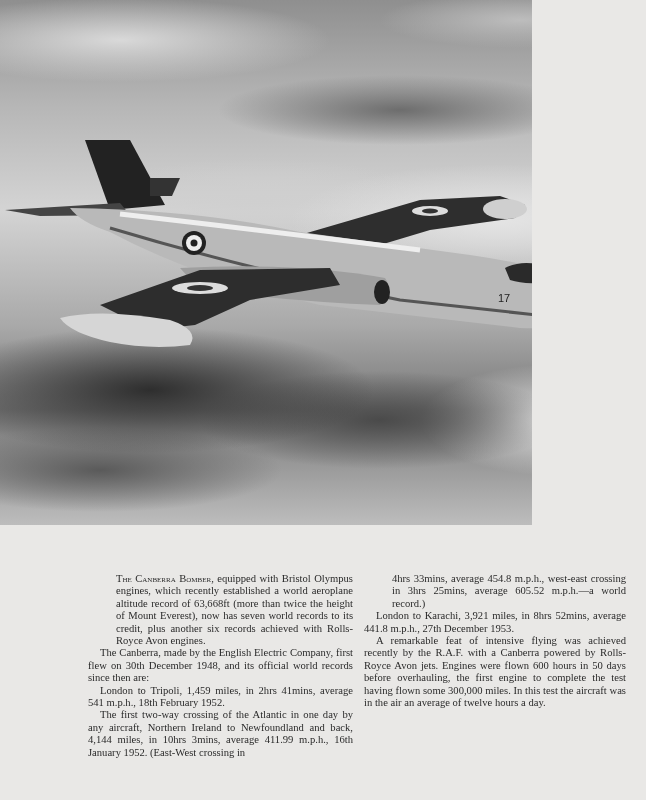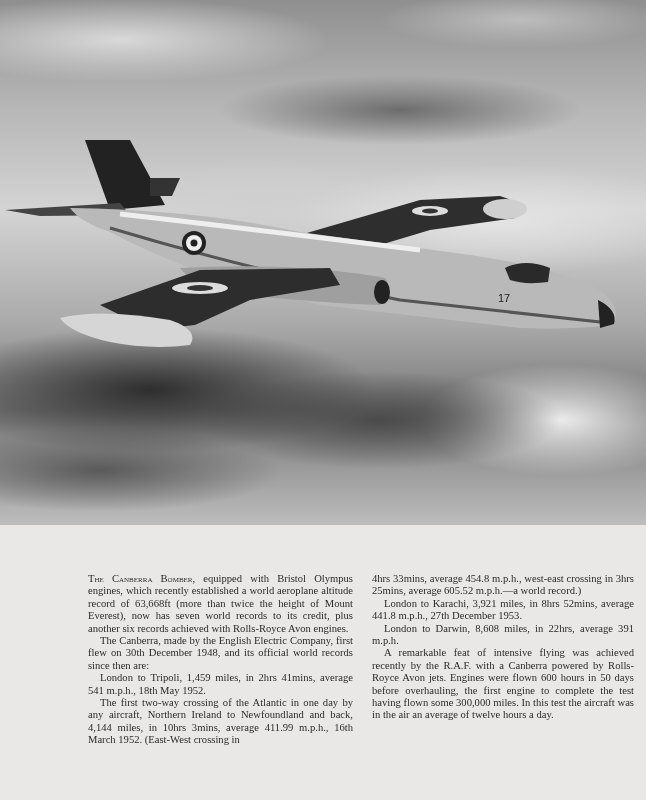--- a/index.html
+++ b/index.html
@@ -1,35 +1,35 @@
 <!DOCTYPE html>
 <html><head>
 <meta charset="utf-8">
 <style>
   html, body { margin:0; padding:0; }
   body { width:646px; height:800px; background:#e9e8e6; overflow:hidden; position:relative; font-family:"Liberation Serif", serif; }
-  .photo { position:absolute; left:0; top:0; width:646px; height:525px; overflow:hidden;
+  .photo { position:absolute; left:0; top:0; width:532px; height:525px; overflow:hidden;
     background:
       radial-gradient(ellipse 300px 60px at 120px 40px, #d9d9d9 0%, transparent 70%),
       radial-gradient(ellipse 260px 50px at 400px 110px, #6d6d6d 0%, transparent 70%),
       radial-gradient(ellipse 200px 40px at 520px 20px, #bdbdbd 0%, transparent 70%),
       radial-gradient(ellipse 320px 90px at 150px 390px, #2e2e2e 0%, transparent 70%),
       radial-gradient(ellipse 260px 70px at 380px 420px, #4a4a4a 0%, transparent 70%),
       radial-gradient(ellipse 200px 80px at 560px 420px, #ececec 0%, transparent 70%),
       radial-gradient(ellipse 260px 60px at 100px 470px, #5a5a5a 0%, transparent 70%),
       radial-gradient(ellipse 300px 80px at 500px 220px, #e4e4e4 0%, transparent 70%),
       radial-gradient(ellipse 240px 60px at 260px 200px, #cfcfcf 0%, transparent 70%),
       linear-gradient(180deg, #8f8f8f 0%, #b6b6b6 20%, #d4d4d4 40%, #a9a9a9 62%, #777 78%, #bdbdbd 100%);
   }
   .photo svg { position:absolute; left:0; top:0; }
   .text { position:absolute; top:573px; font-size:10.6px; line-height:12.4px; color:#2a2a2a; text-align:justify; }
   .col1 { left:88px; width:265px; }
-  .col2 { left:372px; width:262px; }
+  .col2 { left:364px; width:262px; }
   .text p { margin:0; text-indent:12px; }
-  .text p.first { text-indent:0; }
+  .text p.first { text-indent:0;margin-left:28px; }
   .sc { font-variant:small-caps; }
 </style>
 </head>
 <body>
 
 <div class="photo">
   <svg width="646" height="525" viewBox="0 0 646 525">
 
     <path d="M85 140 L130 140 L165 205 L110 210 Z" fill="#222"></path>
     <path d="M150 178 L180 178 L172 196 L150 196 Z" fill="#333"></path>
@@ -61,22 +61,21 @@
     <ellipse cx="200" cy="288" rx="28" ry="6" fill="#ddd"></ellipse>
     <ellipse cx="200" cy="288" rx="13" ry="3" fill="#333"></ellipse>
 
     <path d="M60 318 Q100 308 170 320 Q200 330 190 345 Q150 350 110 342 Q70 333 60 318 Z" fill="#d6d6d6"></path>
   </svg>
 </div>
 
 <div class="text col1">
   <p class="first"><span class="sc">The Canberra Bomber</span><span>, equipped with Bristol Olympus engines, which recently established a world aeroplane altitude record of 63,668ft (more than twice the height of Mount Everest), now has seven world records to its credit, plus another six records achieved with Rolls-Royce Avon engines.</span></p>
   <p>The Canberra, made by the English Electric Company, first flew on 30th December 1948, and its official world records since then are:</p>
-  <p>London to Tripoli, 1,459 miles, in 2hrs 41mins, average 541 m.p.h., 18th May 1952.</p>
-  <p>The first two-way crossing of the Atlantic in one day by any aircraft, Northern Ireland to Newfoundland and back, 4,144 miles, in 10hrs 3mins, average 411.99 m.p.h., 16th March 1952. (East-West crossing in</p>
+  <p>London to Tripoli, 1,459 miles, in 2hrs 41mins, average 541 m.p.h., 18th February 1952.</p>
+  <p>The first two-way crossing of the Atlantic in one day by any aircraft, Northern Ireland to Newfoundland and back, 4,144 miles, in 10hrs 3mins, average 411.99 m.p.h., 16th January 1952. (East-West crossing in</p>
 </div>
 
 <div class="text col2">
   <p class="first">4hrs 33mins, average 454.8 m.p.h., west-east crossing in 3hrs 25mins, average 605.52 m.p.h.—a world record.)</p>
   <p>London to Karachi, 3,921 miles, in 8hrs 52mins, average 441.8 m.p.h., 27th December 1953.</p>
-  <p>London to Darwin, 8,608 miles, in 22hrs, average 391 m.p.h.</p>
   <p>A remarkable feat of intensive flying was achieved recently by the R.A.F. with a Canberra powered by Rolls-Royce Avon jets. Engines were flown 600 hours in 50 days before overhauling, the first engine to complete the test having flown some 300,000 miles. In this test the aircraft was in the air an average of twelve hours a day.</p>
 </div>
 
 </body></html>

